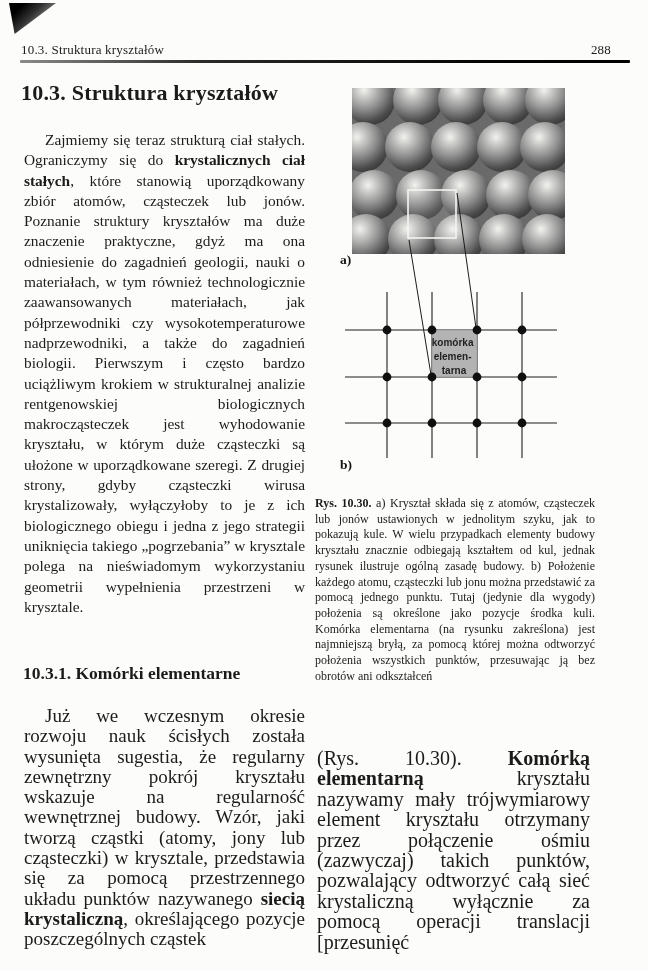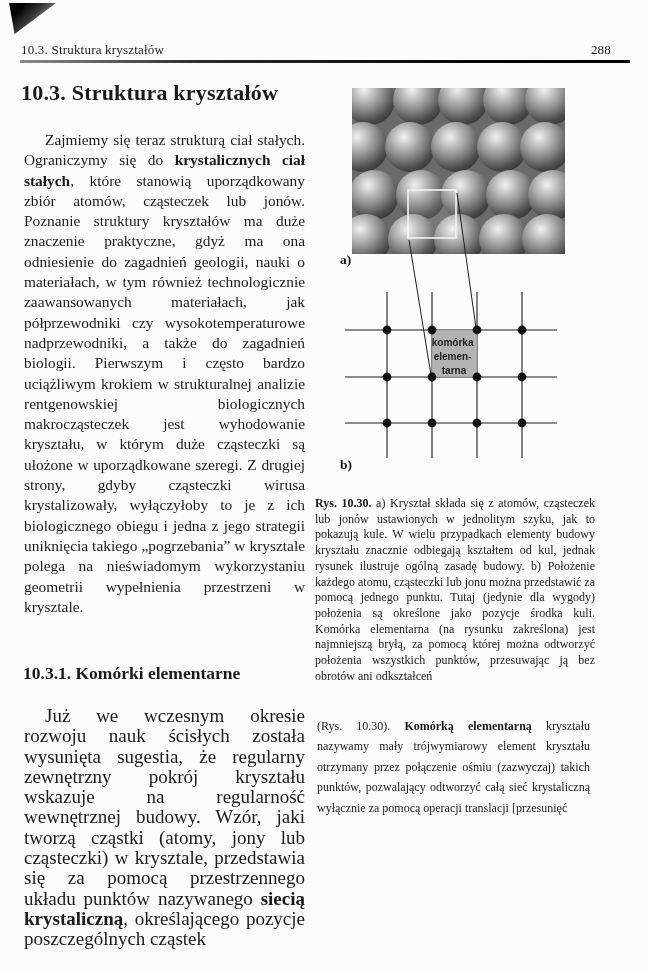--- a/index.html
+++ b/index.html
@@ -39,22 +39,22 @@
   #para2 {
     position:absolute; left:24px; top:706px; width:281px;
     font-size:19px; line-height:20.3px; text-indent:21px;
   }
   #figure-svg { position:absolute; left:330px; top:85px; }
   #caption {
     position:absolute; left:315px; top:496px; width:280px;
     font-size:12px; line-height:15.7px; text-align:justify;
   }
   #rightpara {
-    position:absolute; left:317px; top:716px; width:273px;
-    font-size:12px; line-height:20.4px; text-align:justify;
+    position:absolute; left:317px; top:748px; width:273px;
+    font-size:20px; line-height:20.4px; text-align:justify;
   }
   .fig-label { font:bold 13.5px "Liberation Serif","DejaVu Serif",serif; fill:#141414; }
   .cell-text { font:bold 10px "Liberation Sans","DejaVu Sans",sans-serif; fill:#1f1f1f; text-anchor:middle; }
 </style>
 </head>
 <body>
 
 <div class="corner-mark"></div>
 
 <div class="runhead">

